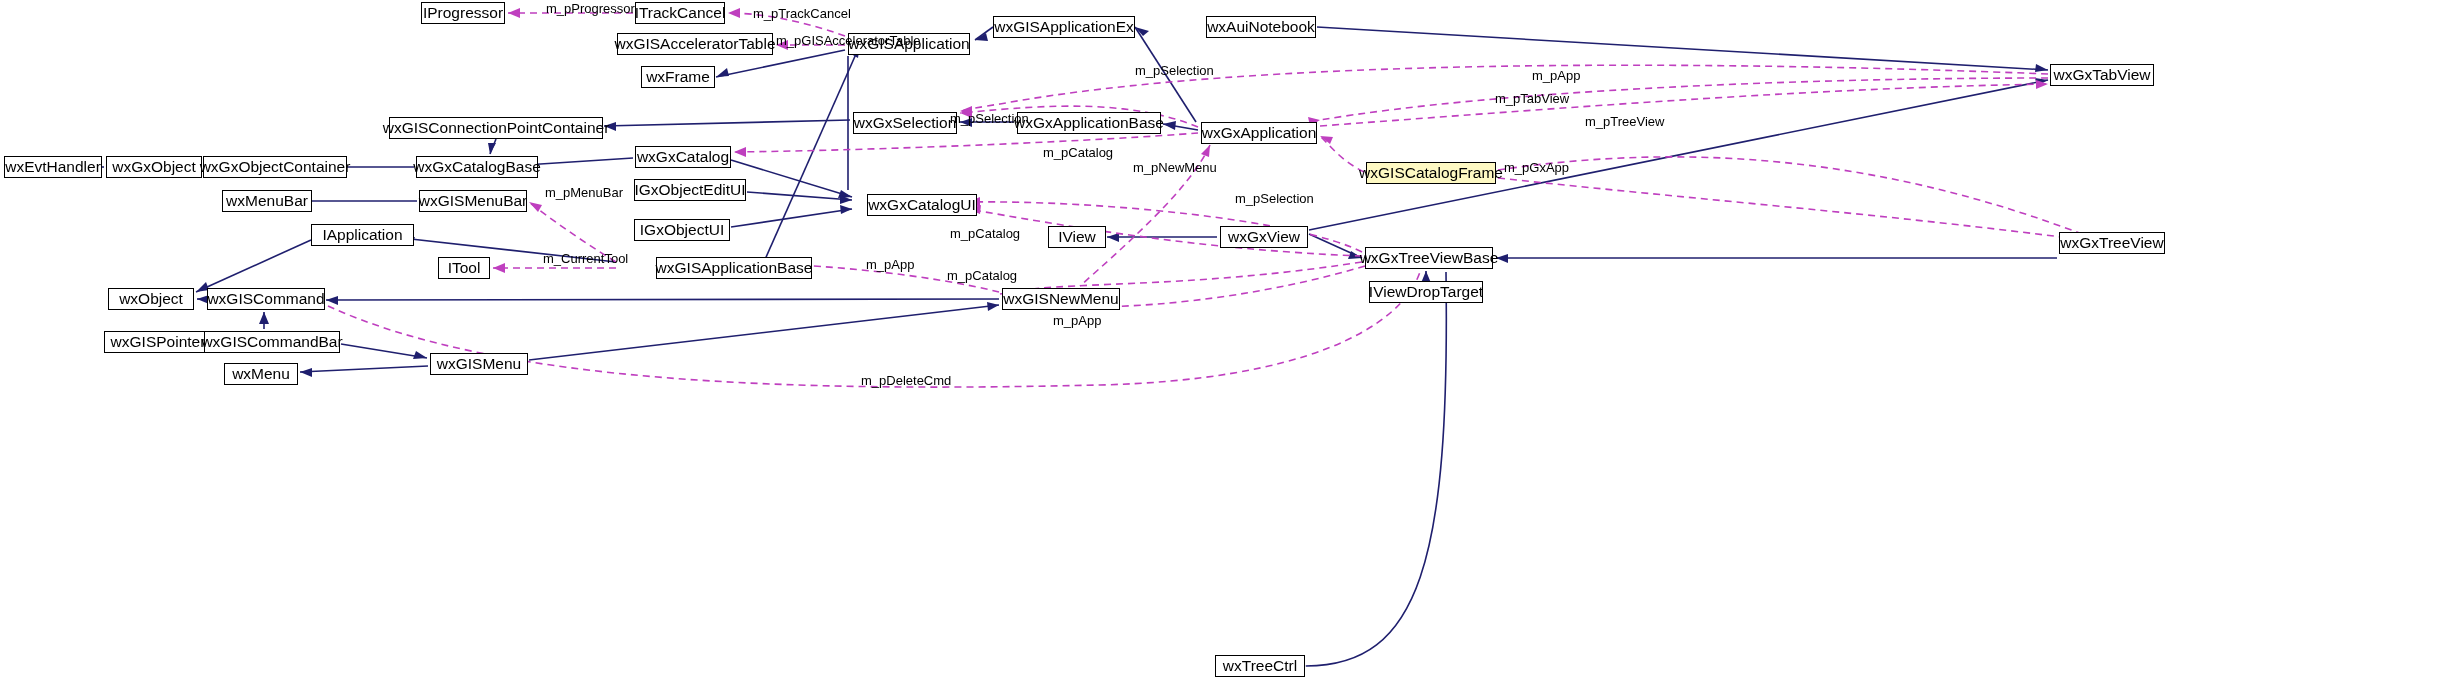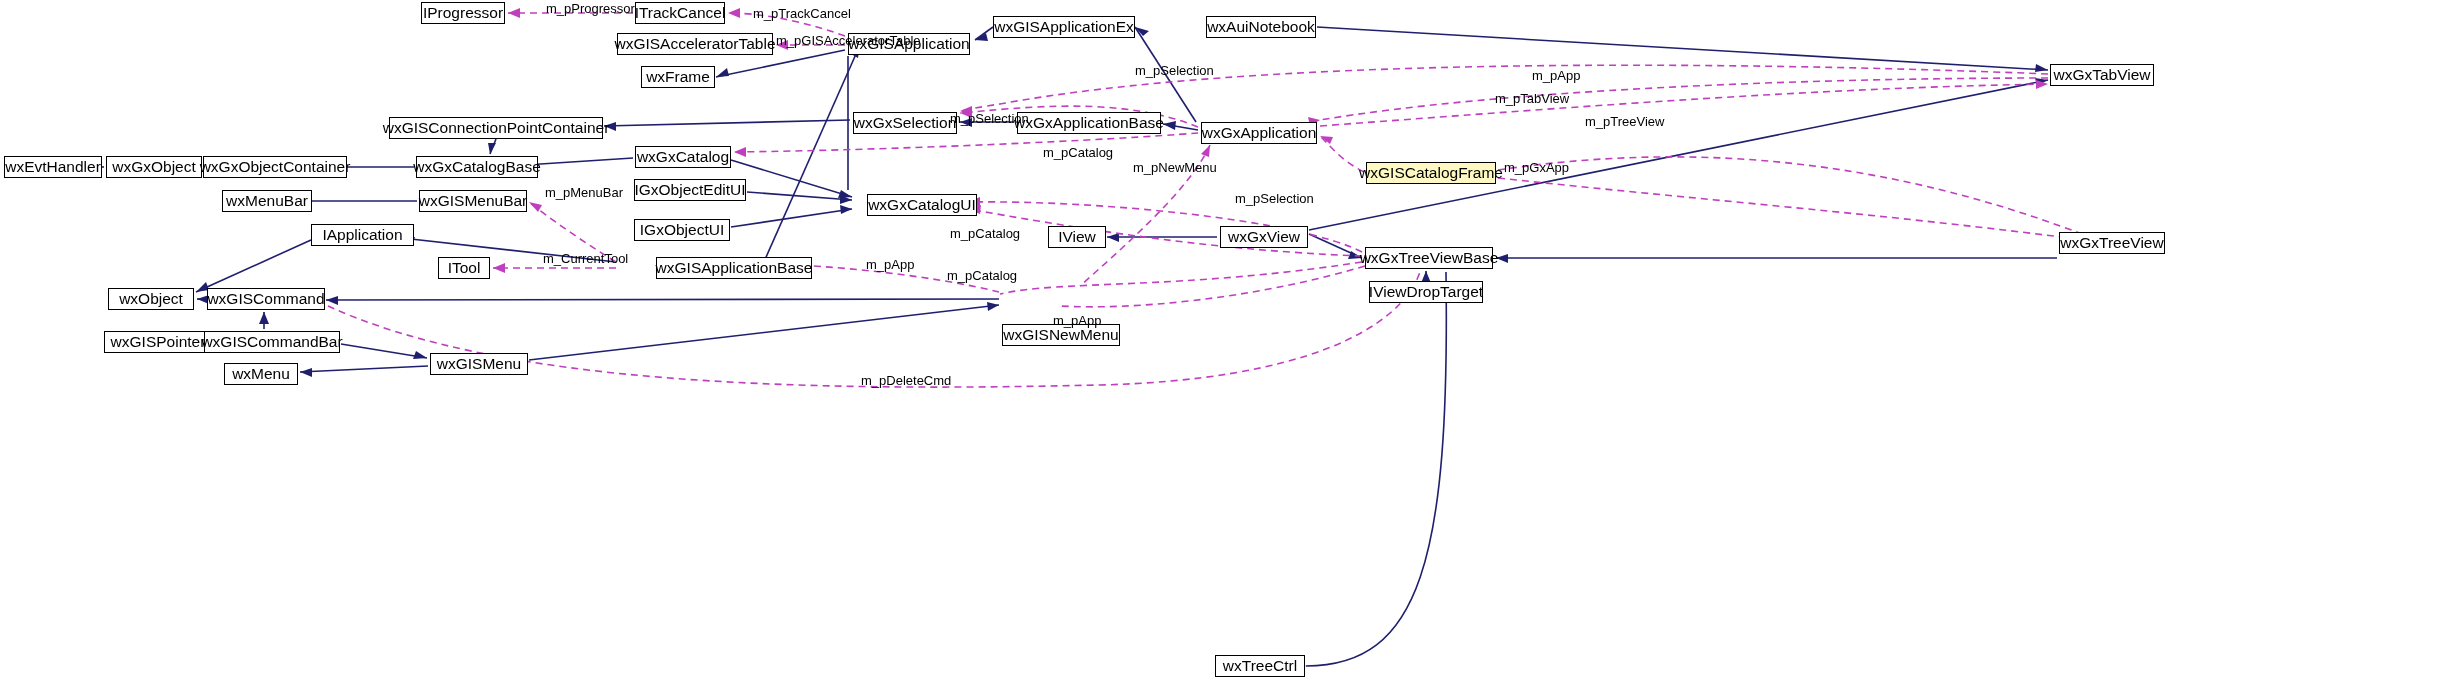--- a/index.html
+++ b/index.html
@@ -319,21 +319,21 @@
     </div>
   <div class="node" style="left:2059px;top:232px;width:106px;height:22px;text-align:center;">
       <span>wxGxTreeView</span>
     </div>
   <div class="node" style="left:108px;top:288px;width:86px;height:22px;">
       <span>wxObject</span>
     </div>
   <div class="node" style="left:207px;top:288px;width:118px;height:22px;">
       <span>wxGISCommand</span>
     </div>
-  <div class="node" style="left:1002px;top:288px;width:118px;height:22px;margin-top:36px;">
+  <div class="node" style="left:1002px;top:288px;width:118px;height:22px;">
       <span>wxGISNewMenu</span>
     </div>
   <div class="node" style="left:1369px;top:281px;width:114px;height:22px;">
       <span>IViewDropTarget</span>
     </div>
   <div class="node" style="left:104px;top:331px;width:108px;height:22px;">
       <span>wxGISPointer</span>
     </div>
   <div class="node" style="left:204px;top:331px;width:136px;height:22px;">
       <span>wxGISCommandBar</span>

